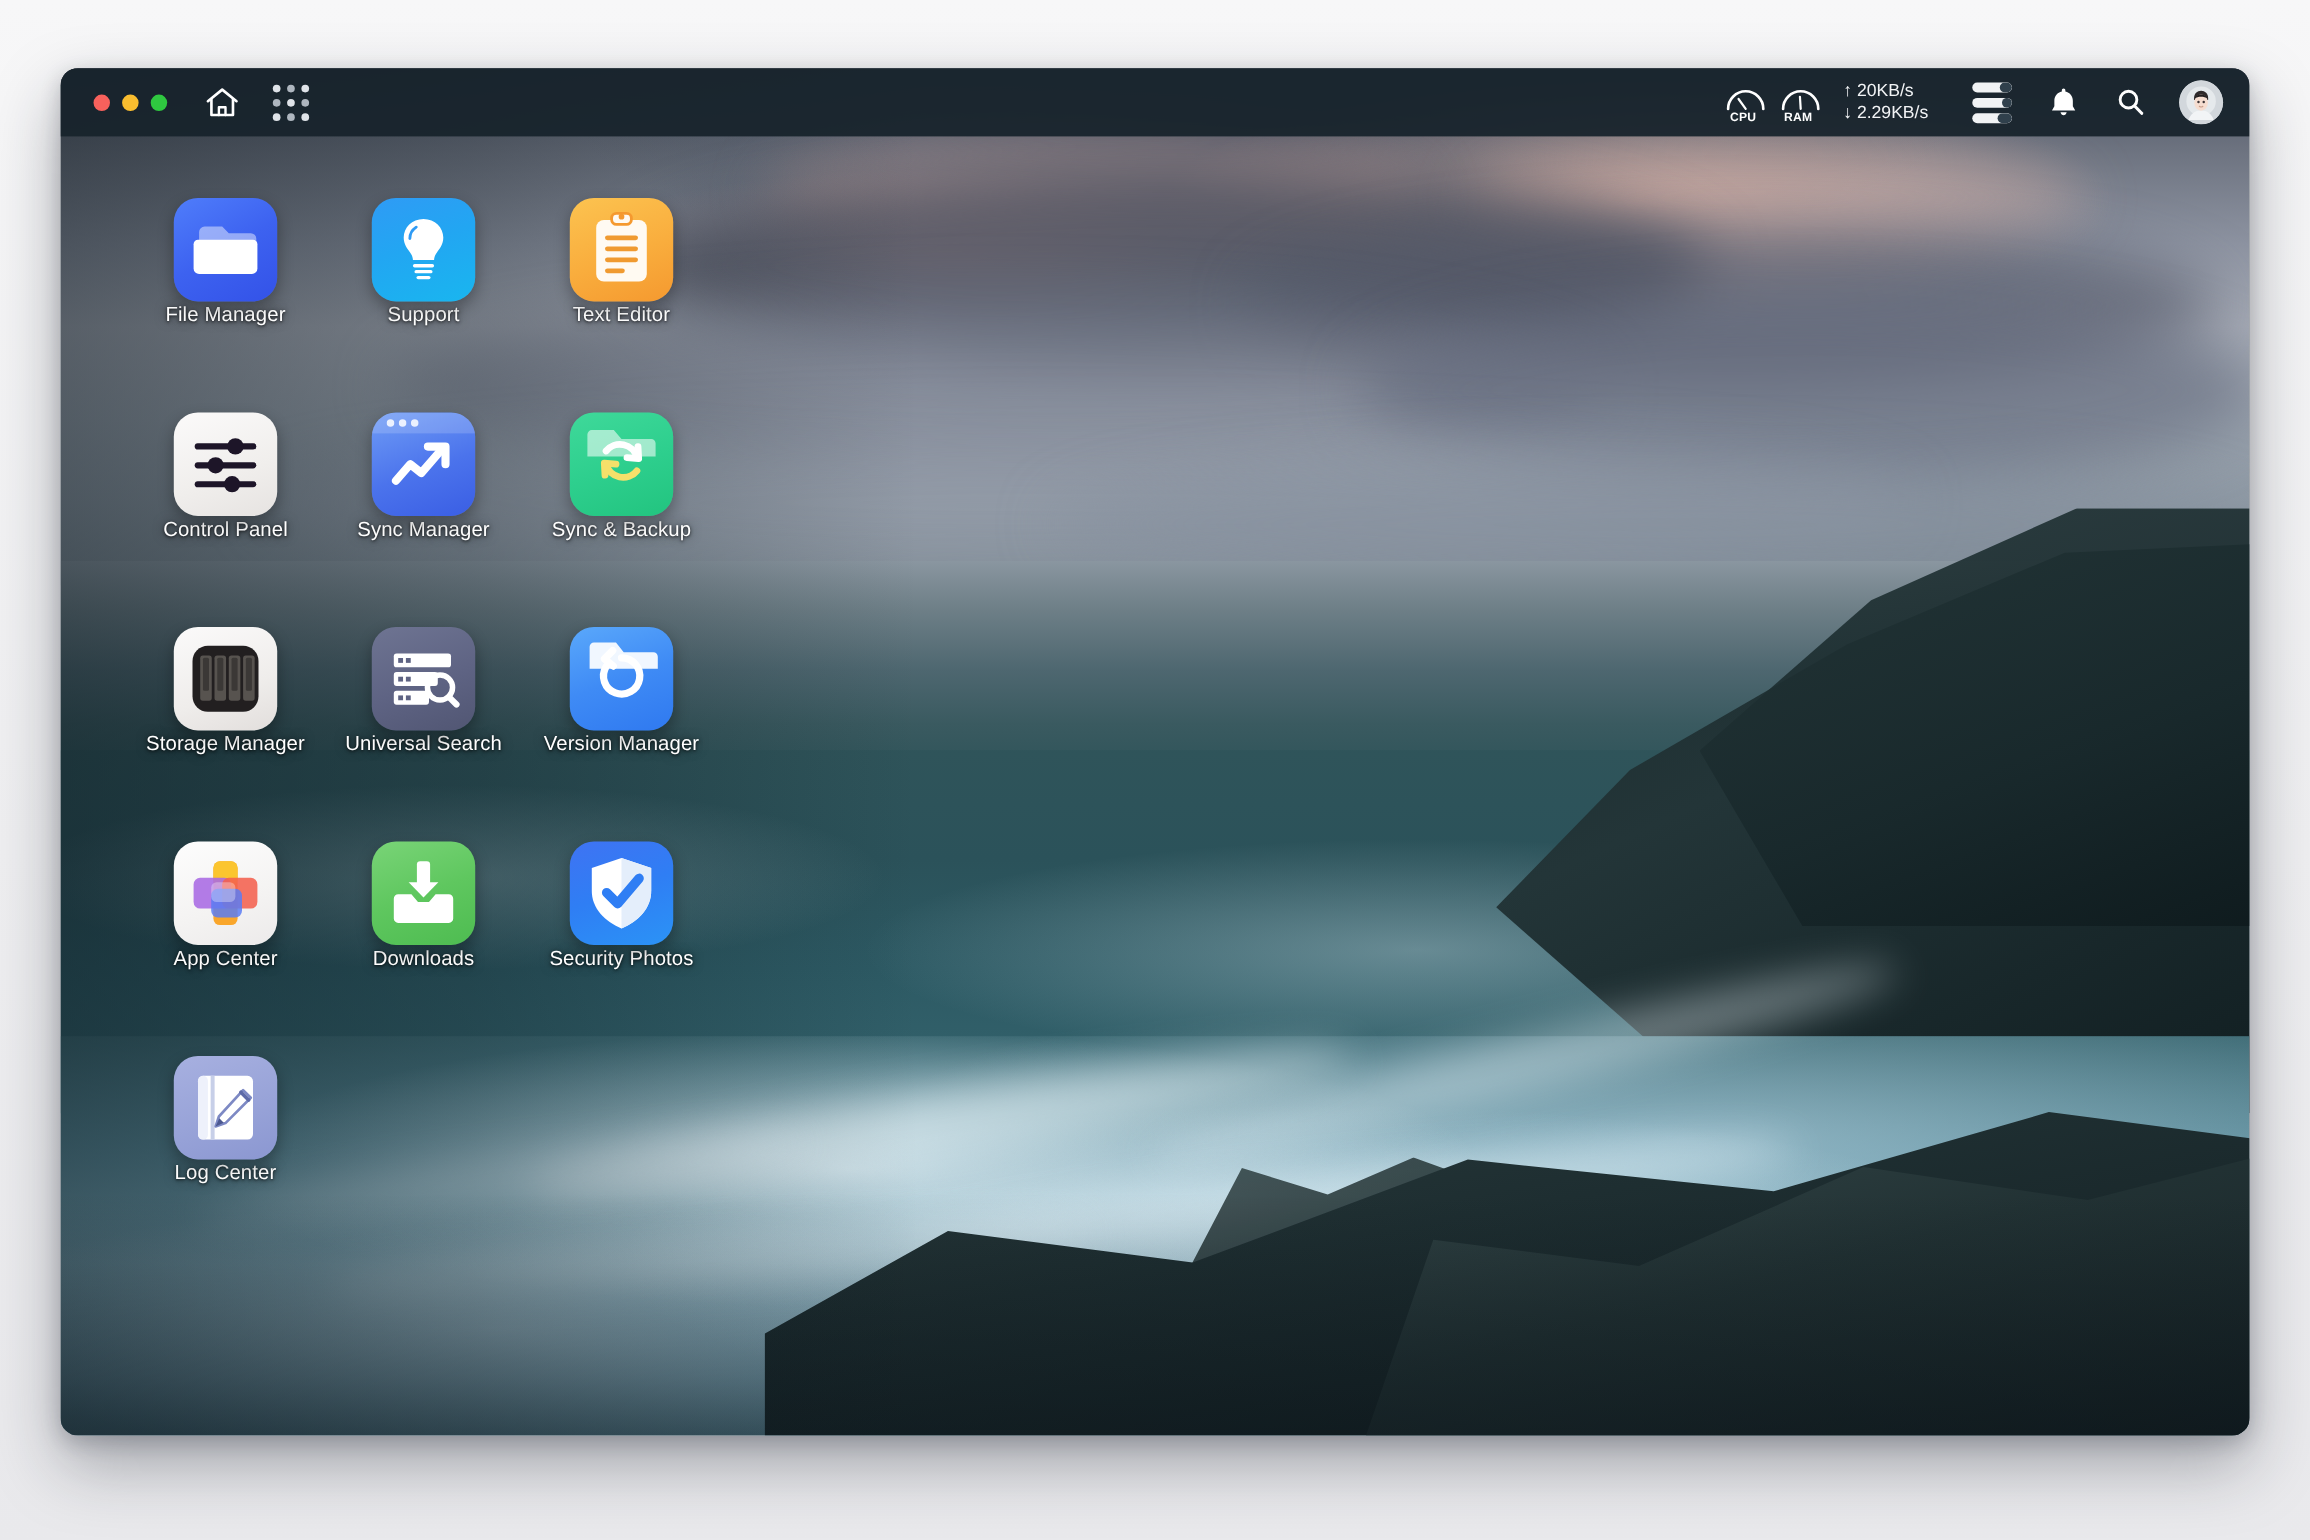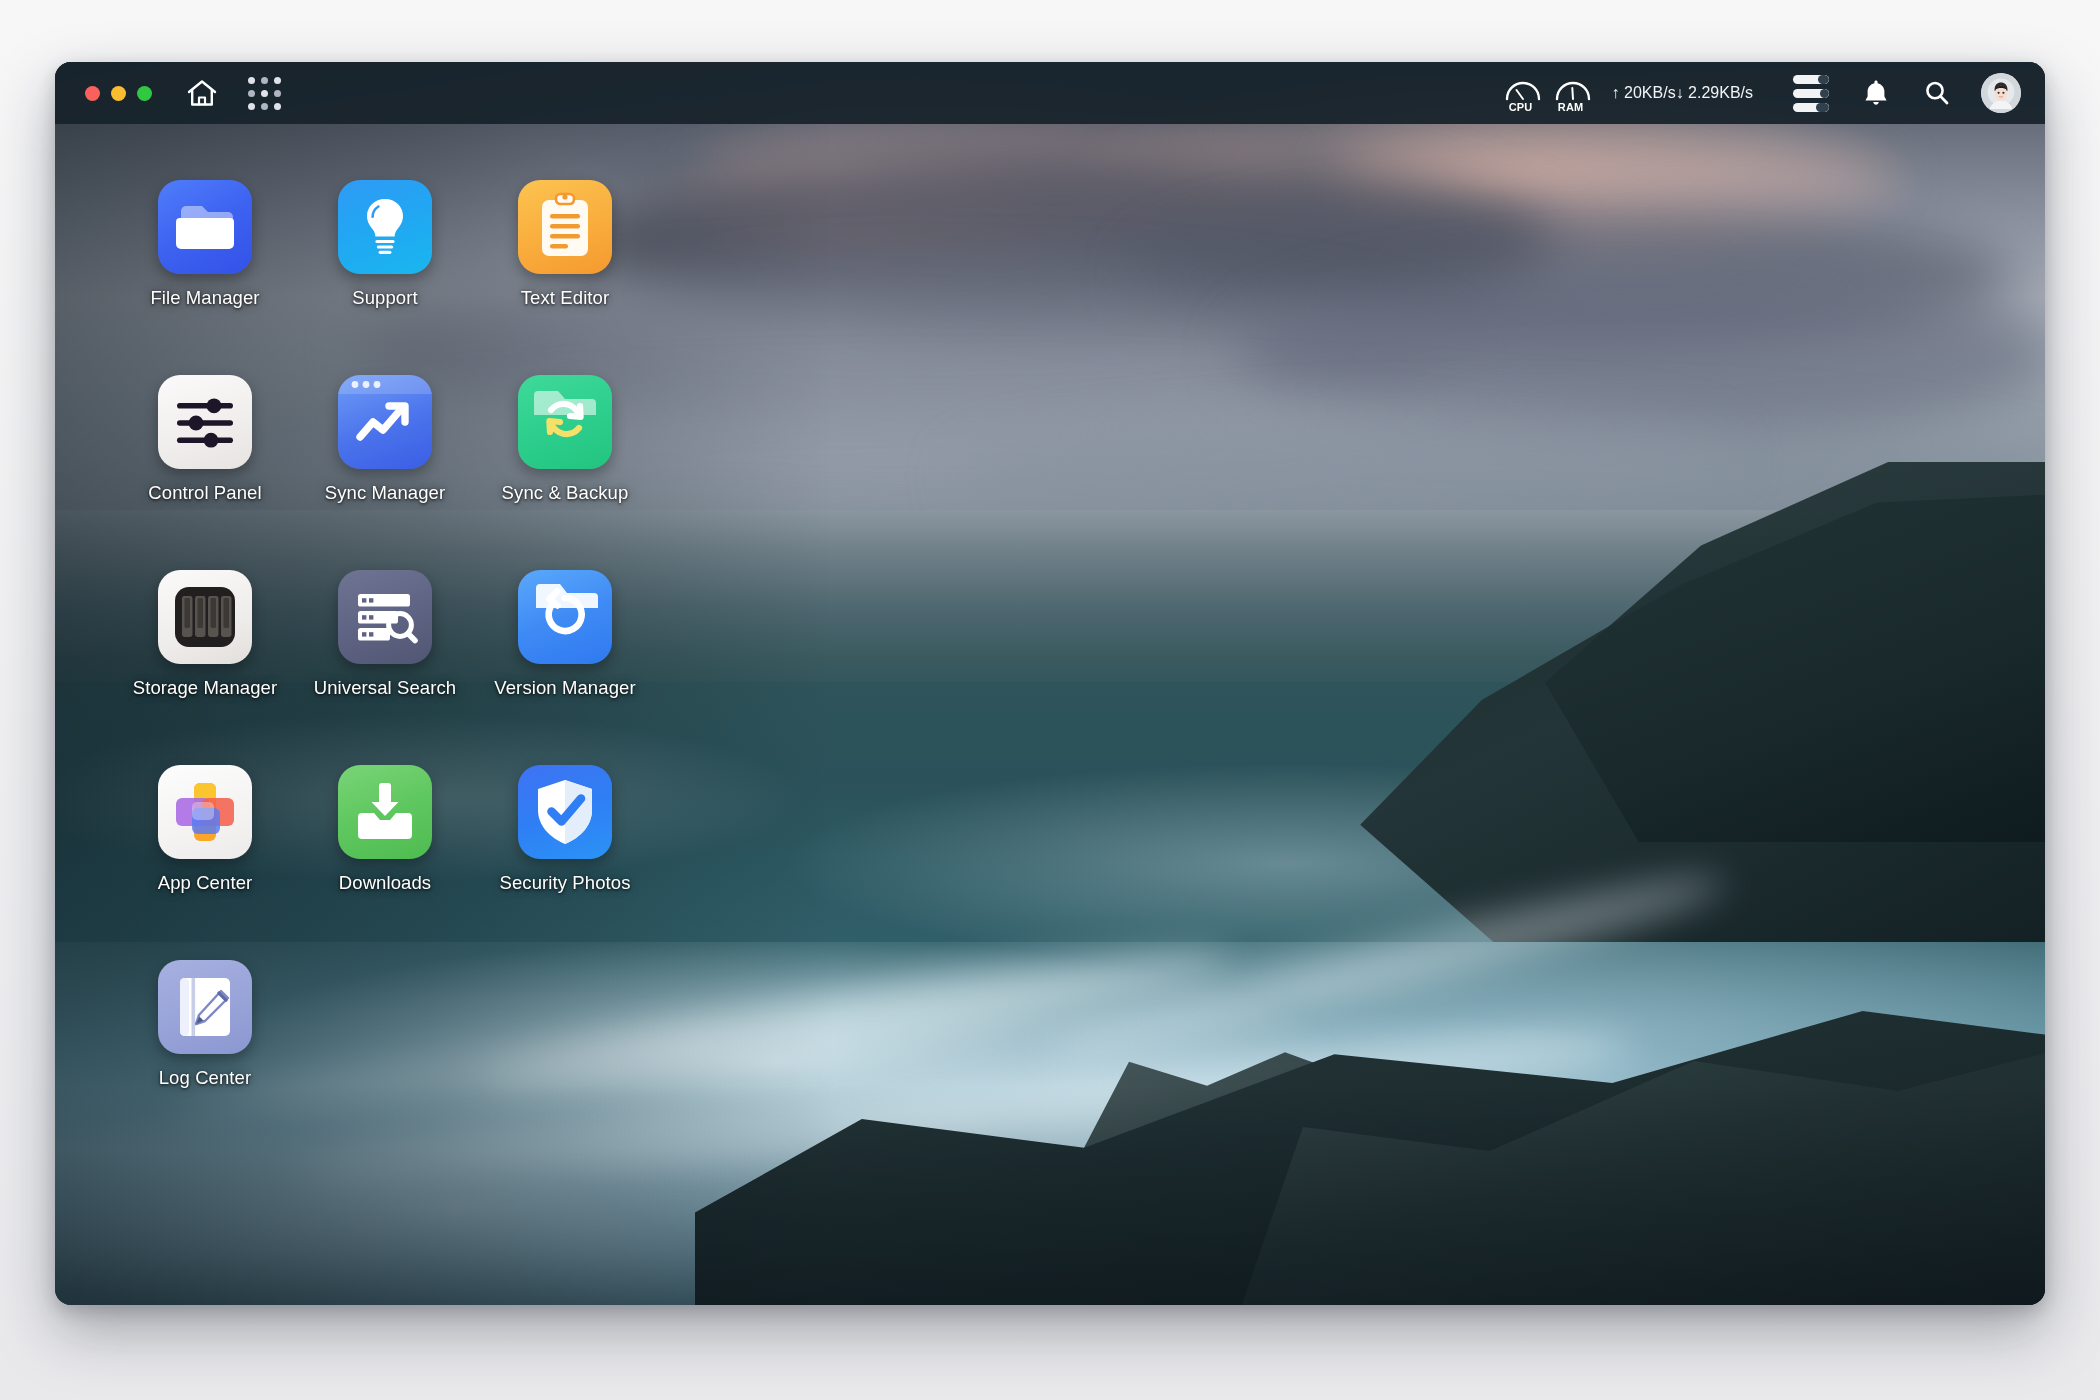--- a/index.html
+++ b/index.html
@@ -151,21 +151,21 @@
   #topbar-right { margin-left: auto; display:flex; align-items:center; gap: 0; }
 
   .gauge { position: relative; width: 42px; height: 40px; margin-right: 8px; }
   .gauge svg { position:absolute; left:0; top:2px; }
   .gauge .g-label {
     position:absolute; left:0; right:4px; bottom: 0;
     text-align:center; font-size: 11px; font-weight: 700;
     color:#ffffff; letter-spacing:.2px;
   }
   #net-speeds {
-    display:flex; flex-direction:row; justify-content:center;
+    display:flex; flex-direction:column; justify-content:center;
     margin-left: 10px; margin-right: 40px;
     font-size: 16px; color:#f2f4f6; line-height: 1.28; white-space: nowrap;
   }
   #net-speeds span { display:block; }
 
   #resource-monitor-button { margin-right: 34px; }
   .res-bars { display:flex; flex-direction:column; gap:5px; }
   .res-bars .bar {
     width: 36px; height: 9px; border-radius: 5px;
     background: #f1f3f5; position: relative; overflow:hidden;
@@ -202,21 +202,21 @@
     display:flex; flex-direction:column; align-items:center;
     cursor: pointer; user-select:none;
   }
   .tile {
     width: 94px; height: 94px; border-radius: 22px;
     position: relative; overflow: hidden;
     box-shadow: 0 6px 14px rgba(0,0,0,.30);
     display:flex; align-items:center; justify-content:center;
   }
   .app-label {
-    margin-top: 13px;
+    margin-top: 1px;
     font-size: 18.5px;
     color: #ffffff;
     text-shadow: 0 1px 3px rgba(0,0,0,.85), 0 0 10px rgba(0,0,0,.55);
     white-space: nowrap;
     letter-spacing: .1px;
   }
 
   
   .bg-filemanager  { background: linear-gradient(150deg,#4f7dfb 0%, #3d62f0 50%, #3352e8 100%); }
   .bg-support      { background: linear-gradient(160deg,#2f9bf5 0%, #22a6f2 45%, #19b6ef 100%); }

